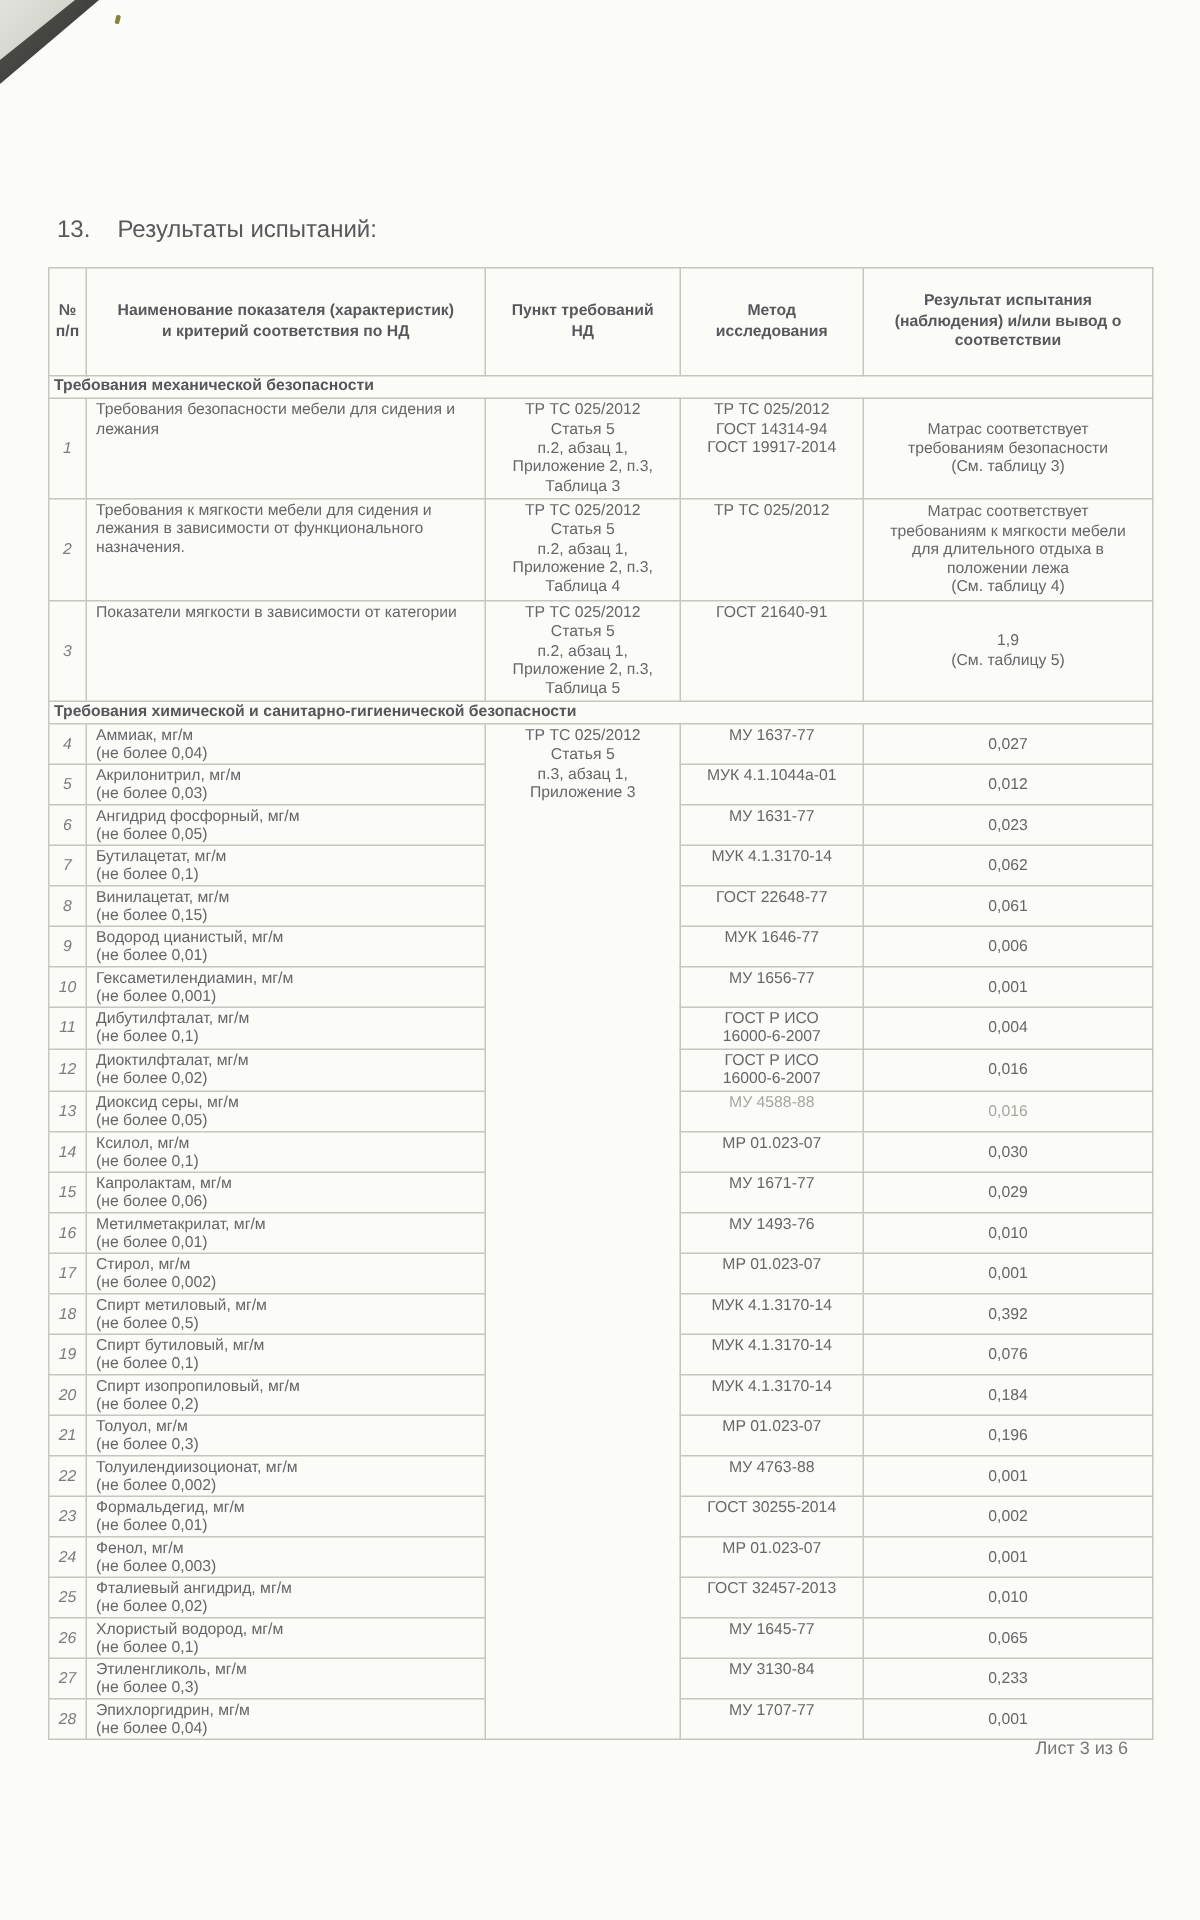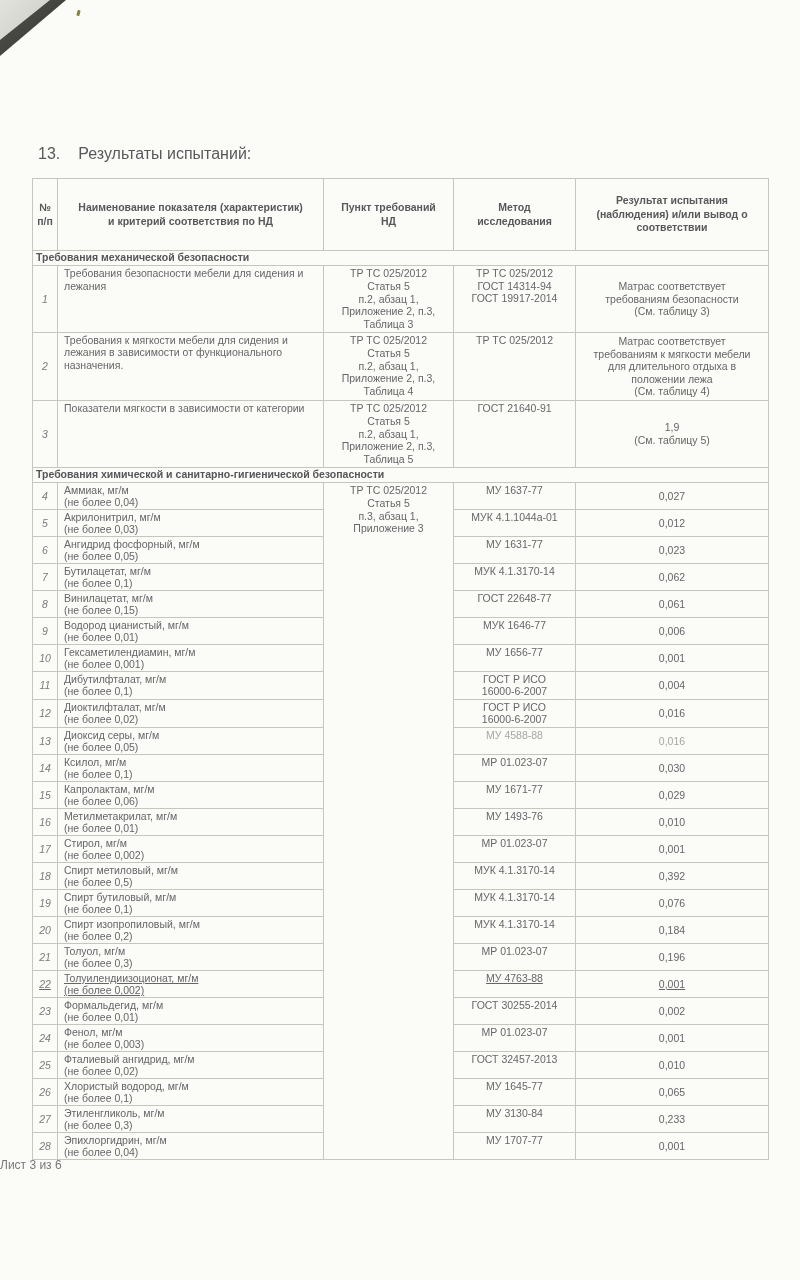--- a/index.html
+++ b/index.html
@@ -82,21 +82,21 @@
     line-height: 12.5px; padding-top: 1px;
   }
   td.c-result {
     vertical-align: middle; text-align: center; white-space: pre-line;
     line-height: 12.5px; padding: 0 2px;
   }
   .faint { color: #a6a6a2; }
 
   .footer {
     position: absolute; top: 1158px; left: 0; width: 752px;
-    text-align: left; font-size: 12px; color: #78787c;
+    text-align: right; font-size: 12px; color: #78787c; padding-left: 48px;
   }
 </style>
 </head>
 <body>
 
 <div class="page">
 
   <div class="corner-dark"></div>
   <div class="corner-light"></div>
   <div class="speck"></div>
@@ -305,21 +305,21 @@
             <td class="c-method">МУК 4.1.3170-14</td>
             <td class="c-result">0,184</td>
           </tr>
           <tr style="height: 26px;">
             <td class="c-num">21</td>
             <td class="c-name">Толуол, мг/м
 (не более 0,3)</td>
             <td class="c-method">МР 01.023-07</td>
             <td class="c-result">0,196</td>
           </tr>
-          <tr style="height: 26px; text-decoration: underline;">
+          <tr style="height: 26px;">
             <td class="c-num">22</td>
             <td class="c-name">Толуилендиизоционат, мг/м
 (не более 0,002)</td>
             <td class="c-method">МУ 4763-88</td>
             <td class="c-result">0,001</td>
           </tr>
           <tr style="height: 26px;">
             <td class="c-num">23</td>
             <td class="c-name">Формальдегид, мг/м
 (не более 0,01)</td>

